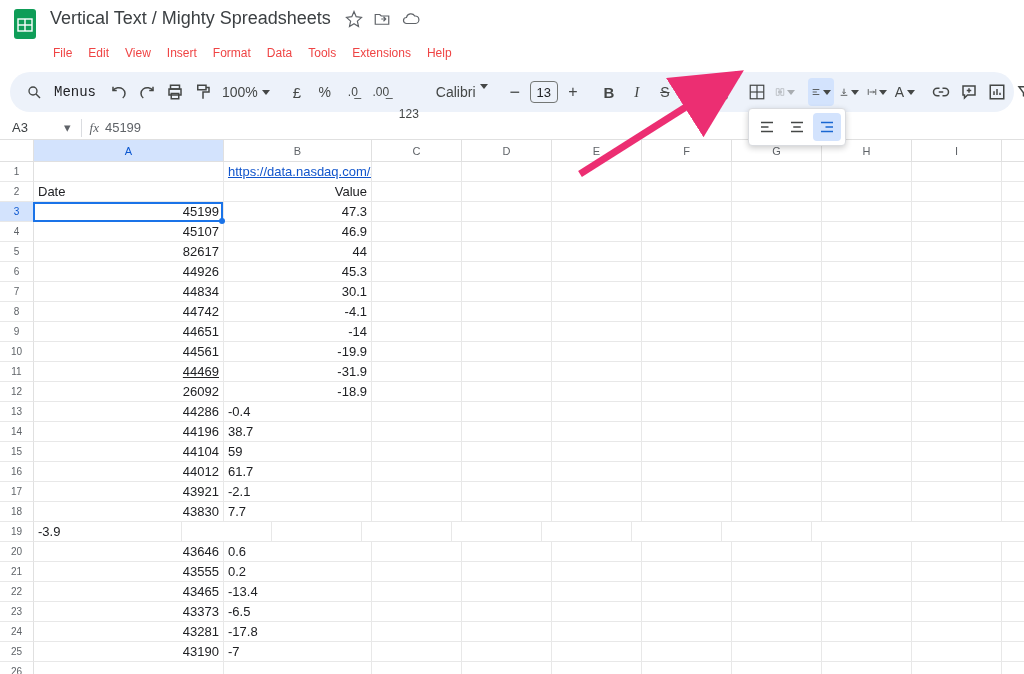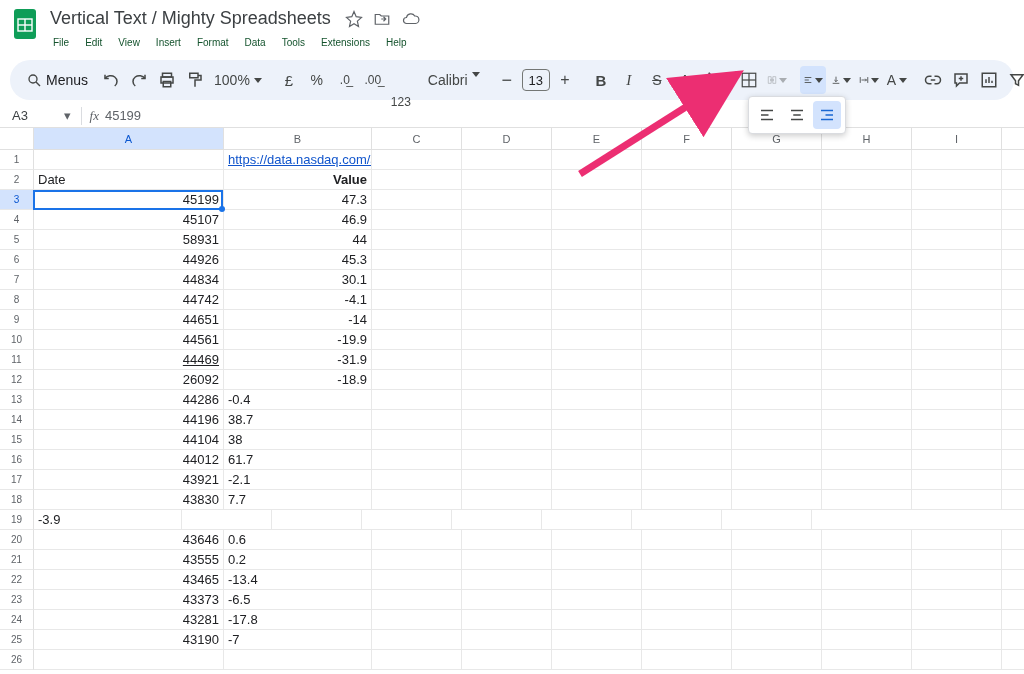--- a/index.html
+++ b/index.html
@@ -7,28 +7,28 @@
   
   
   .header { display: flex; align-items: flex-start; padding: 6px 12px 0 12px; gap: 8px; }
   .logo { width: 26px; height: 36px; display: flex; align-items: center; justify-content: center; }
   .logo-svg { width: 24px; height: 32px; }
   .title-area { flex: 1; }
   .title-row { display: flex; align-items: center; gap: 10px; padding: 2px 0; }
   .doc-title { font-size: 18px; color: #3c4043; padding: 0 4px; }
   .title-icon { width: 18px; height: 18px; color: #5f6368; cursor: pointer; }
   .menu-bar { display: flex; gap: 2px; padding: 2px 0; }
-  .menu-item { padding: 4px 7px; font-size: 10px; color: #14532d; cursor: pointer; border-radius: 4px; }
+  .menu-item { padding: 4px 7px; font-size: 12px; color: #ef4444; cursor: pointer; border-radius: 4px; margin-top: 9px; }
   
   
   .toolbar { display: flex; align-items: center; padding: 6px 12px; background: #edf2fa; border-radius: 24px; margin: 6px 10px 4px 10px; gap: 2px; height: 40px; position: relative; }
   .tb-btn { min-width: 26px; height: 28px; display: inline-flex; align-items: center; justify-content: center; border-radius: 4px; cursor: pointer; color: #444746; padding: 0 3px; }
   .tb-btn.active { background: #d3e3fd; }
   .tb-sep { width: 1px; height: 20px; background: #c7c7c7; margin: 0 3px; }
-  .search-menus { display: flex; align-items: center; gap: 4px; padding: 0 8px 0 4px; border-radius: 4px; }
+  .search-menus { display: flex; align-items: center; gap: 12px; padding: 0 8px 0 4px; border-radius: 4px; font-family: Liberation Mono, monospace; }
   .zoom-box { font-size: 14px; color: #444746; padding: 0 4px; display: flex; align-items: center; gap: 2px; }
   .font-box { font-size: 14px; color: #444746; min-width: 60px; display: flex; justify-content: space-between; padding: 0 4px; }
   .font-size-box { display: flex; align-items: center; gap: 2px; }
   .fs-val { border: 1px solid #747775; border-radius: 4px; width: 28px; height: 22px; display: flex; align-items: center; justify-content: center; font-size: 13px; }
   .caret-down { width: 0; height: 0; border-left: 4px solid transparent; border-right: 4px solid transparent; border-top: 5px solid #444746; margin-left: 2px; }
   .text-color-btn { position: relative; }
   .color-underline { position: absolute; bottom: 2px; left: 4px; right: 4px; height: 3px; background: #000; }
   
   
   .align-popup { position: absolute; top: 36px; left: 738px; background: #fff; border: 1px solid #dadce0; border-radius: 4px; box-shadow: 0 2px 6px rgba(0,0,0,0.2); padding: 4px; display: flex; gap: 2px; z-index: 10; }
@@ -345,21 +345,21 @@
           <div class="cell col-std" style="width: 90px;"></div>
           <div class="cell col-std" style="width: 90px;"></div>
           <div class="cell col-std" style="width: 90px;"></div>
           <div class="cell col-std" style="width: 90px;"></div>
           <div class="cell col-std" style="width: 90px;"></div>
           <div class="cell col-std" style="width: 90px;"></div>
           <div class="cell col-std" style="width: 90px;"></div>
         </div>
         <div class="crow">
           <div class="cell col-A left" style="width: 190px;">Date</div>
-          <div class="cell col-B right" style="width: 148px; font-weight: bold;">Value</div>
+          <div class="cell col-B right" style="width: 148px;">Value</div>
           <div class="cell col-std" style="width: 90px;"></div>
           <div class="cell col-std" style="width: 90px;"></div>
           <div class="cell col-std" style="width: 90px;"></div>
           <div class="cell col-std" style="width: 90px;"></div>
           <div class="cell col-std" style="width: 90px;"></div>
           <div class="cell col-std" style="width: 90px;"></div>
           <div class="cell col-std" style="width: 90px;"></div>
         </div>
         <div class="crow">
           <div class="cell col-A right" style="width: 190px;">45199</div>
@@ -377,21 +377,21 @@
           <div class="cell col-B right" style="width: 148px;">46.9</div>
           <div class="cell col-std" style="width: 90px;"></div>
           <div class="cell col-std" style="width: 90px;"></div>
           <div class="cell col-std" style="width: 90px;"></div>
           <div class="cell col-std" style="width: 90px;"></div>
           <div class="cell col-std" style="width: 90px;"></div>
           <div class="cell col-std" style="width: 90px;"></div>
           <div class="cell col-std" style="width: 90px;"></div>
         </div>
         <div class="crow">
-          <div class="cell col-A right" style="width: 190px;">58931</div>
+          <div class="cell col-A right" style="width: 190px;">82617</div>
           <div class="cell col-B right" style="width: 148px;">44</div>
           <div class="cell col-std" style="width: 90px;"></div>
           <div class="cell col-std" style="width: 90px;"></div>
           <div class="cell col-std" style="width: 90px;"></div>
           <div class="cell col-std" style="width: 90px;"></div>
           <div class="cell col-std" style="width: 90px;"></div>
           <div class="cell col-std" style="width: 90px;"></div>
           <div class="cell col-std" style="width: 90px;"></div>
         </div>
         <div class="crow">
@@ -488,21 +488,21 @@
           <div class="cell col-std" style="width: 90px;"></div>
           <div class="cell col-std" style="width: 90px;"></div>
           <div class="cell col-std" style="width: 90px;"></div>
           <div class="cell col-std" style="width: 90px;"></div>
           <div class="cell col-std" style="width: 90px;"></div>
           <div class="cell col-std" style="width: 90px;"></div>
           <div class="cell col-std" style="width: 90px;"></div>
         </div>
         <div class="crow">
           <div class="cell col-A right" style="width: 190px;">44104</div>
-          <div class="cell col-B left" style="width: 148px;">38</div>
+          <div class="cell col-B left" style="width: 148px;">59</div>
           <div class="cell col-std" style="width: 90px;"></div>
           <div class="cell col-std" style="width: 90px;"></div>
           <div class="cell col-std" style="width: 90px;"></div>
           <div class="cell col-std" style="width: 90px;"></div>
           <div class="cell col-std" style="width: 90px;"></div>
           <div class="cell col-std" style="width: 90px;"></div>
           <div class="cell col-std" style="width: 90px;"></div>
         </div>
         <div class="crow">
           <div class="cell col-A right" style="width: 190px;">44012</div>

